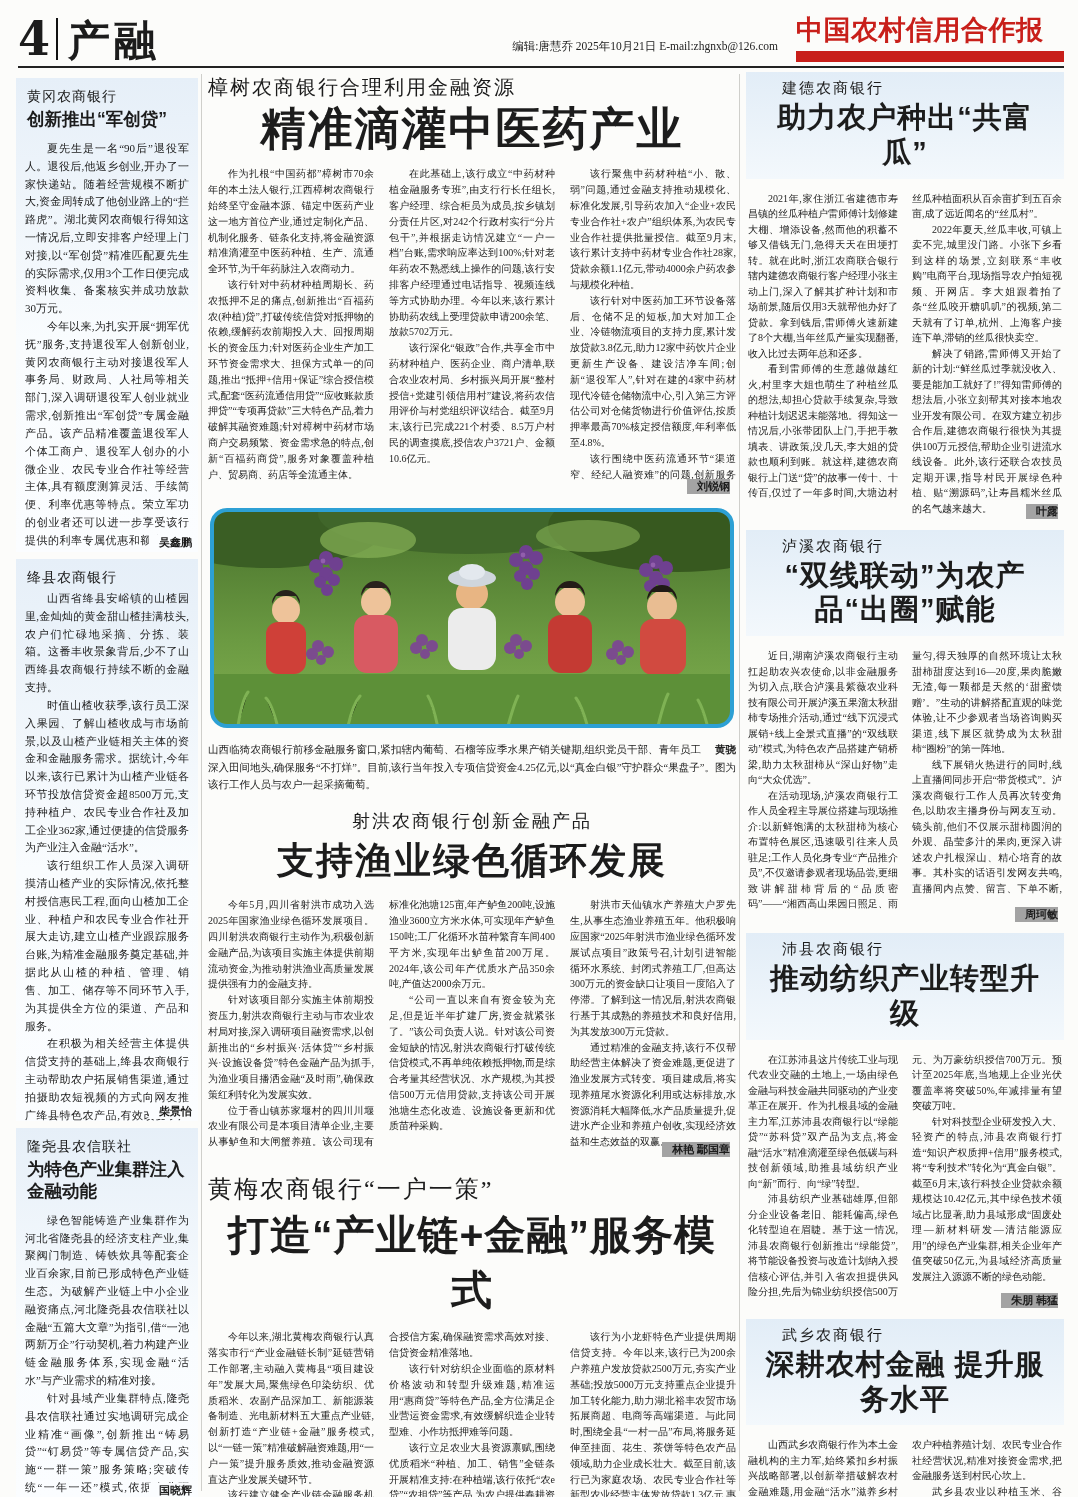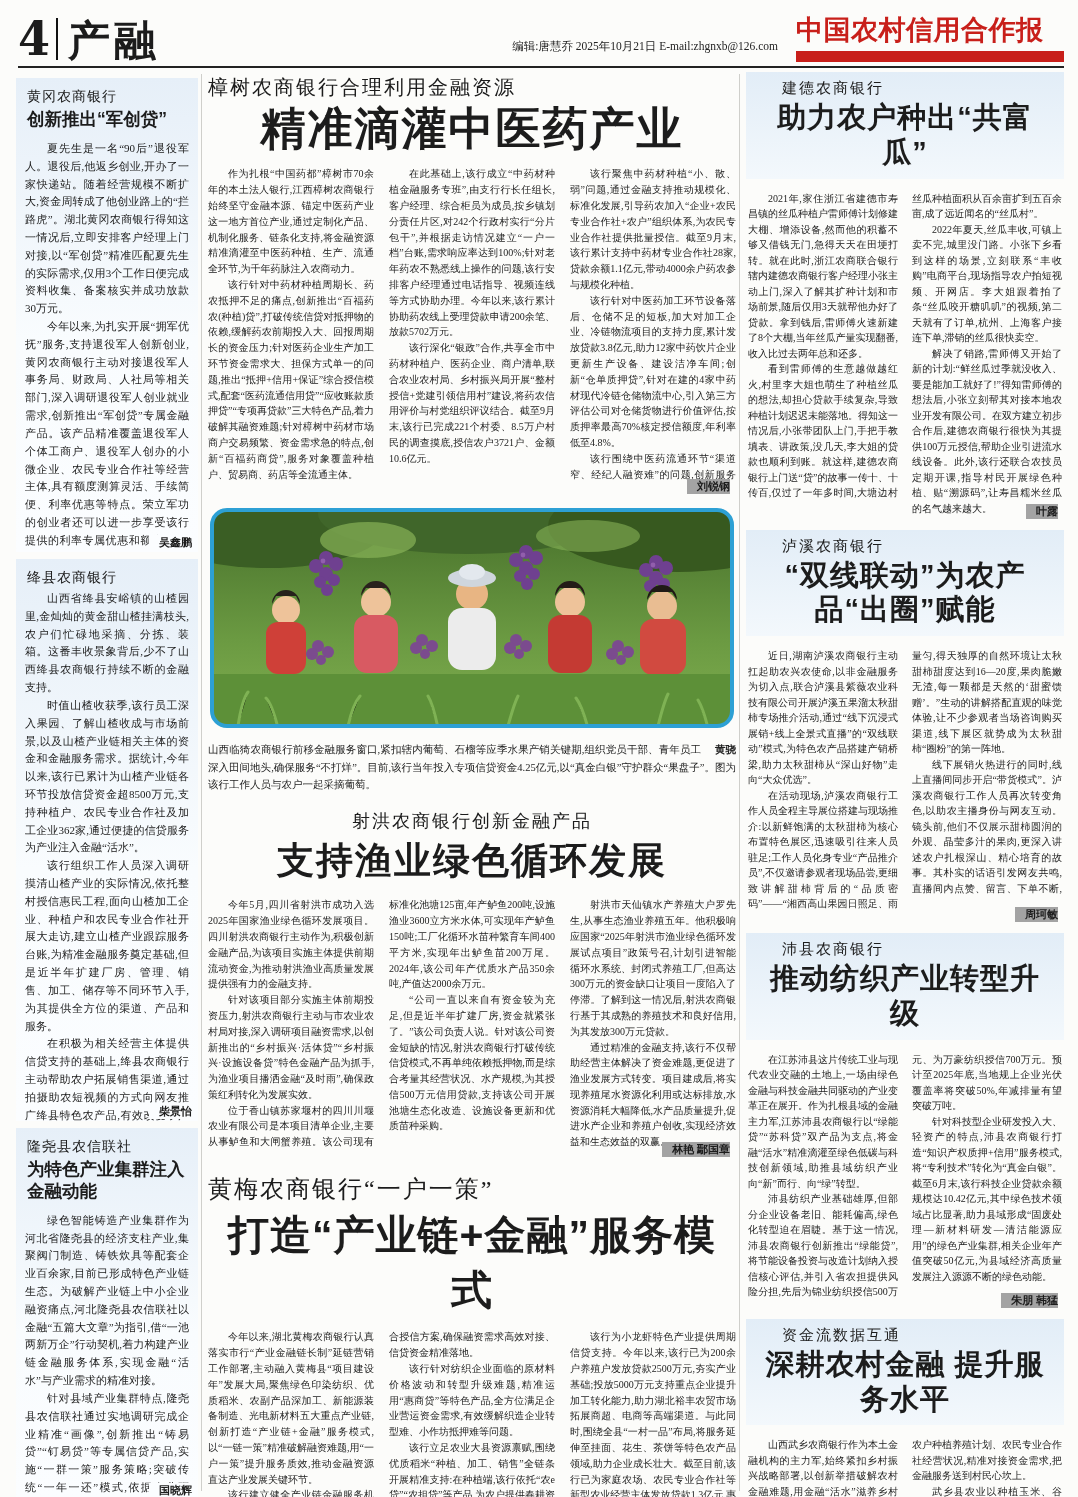--- a/index.html
+++ b/index.html
@@ -92,21 +92,21 @@
       <p>夏先生是一名“90后”退役军人。退役后,他返乡创业,开办了一家快递站。随着经营规模不断扩大,资金周转成了他创业路上的“拦路虎”。湖北黄冈农商银行得知这一情况后,立即安排客户经理上门对接,以“军创贷”精准匹配夏先生的实际需求,仅用3个工作日便完成资料收集、备案核实并成功放款30万元。</p>
       <p>今年以来,为扎实开展“拥军优抚”服务,支持退役军人创新创业,黄冈农商银行主动对接退役军人事务局、财政局、人社局等相关部门,深入调研退役军人创业就业需求,创新推出“军创贷”专属金融产品。该产品精准覆盖退役军人个体工商户、退役军人创办的小微企业、农民专业合作社等经营主体,具有额度测算灵活、手续简便、利率优惠等特点。荣立军功的创业者还可以进一步享受该行提供的利率专属优惠和额度提升,叠加财政贴息后,综合融资成本显著降低。</p>
 
       <div class="author">吴鑫鹏</div>
     </article>
 
     <article class="l-art h-l2">
       <div class="bank">绛县农商银行</div>
       <p>山西省绛县安峪镇的山楂园里,金灿灿的黄金甜山楂挂满枝头,农户们忙碌地采摘、分拣、装箱。这番丰收景象背后,少不了山西绛县农商银行持续不断的金融支持。</p>
       <p>时值山楂收获季,该行员工深入果园、了解山楂收成与市场前景,以及山楂产业链相关主体的资金和金融服务需求。据统计,今年以来,该行已累计为山楂产业链各环节投放信贷资金超8500万元,支持种植户、农民专业合作社及加工企业362家,通过便捷的信贷服务为产业注入金融“活水”。</p>
-      <p>该行组织工作人员深入调研摸清山楂产业的实际情况,依托整村授信惠民工程,面向山楂加工企业、种植户和农民专业合作社开展大走访,建立山楂产业跟踪服务台账,为精准金融服务奠定基础,但是近半年扩建厂房、管理、销售、加工、储存等不同环节入手,为其提供全方位的渠道、产品和服务。</p>
+      <p>该行组织工作人员深入调研摸清山楂产业的实际情况,依托整村授信惠民工程,面向山楂加工企业、种植户和农民专业合作社开展大走访,建立山楂产业跟踪服务台账,为精准金融服务奠定基础,并据此从山楂的种植、管理、销售、加工、储存等不同环节入手,为其提供全方位的渠道、产品和服务。</p>
       <p>在积极为相关经营主体提供信贷支持的基础上,绛县农商银行主动帮助农户拓展销售渠道,通过拍摄助农短视频的方式向网友推广绛县特色农产品,有效改变了产品单一的销售渠道,全面拓宽特色农产品销路。</p>
 
       <div class="author">柴景怡</div>
     </article>
 
     <article class="l-art h-l3">
       <div class="bank">隆尧县农信联社</div>
       <h3 class="l-title">为特色产业集群注入金融动能</h3>
       <p>绿色智能铸造产业集群作为河北省隆尧县的经济支柱产业,集聚阀门制造、铸铁炊具等配套企业百余家,目前已形成特色产业链生态。为破解产业链上中小企业融资痛点,河北隆尧县农信联社以金融“五篇大文章”为指引,借“一池两新万企”行动契机,着力构建产业链金融服务体系,实现金融“活水”与产业需求的精准对接。</p>
       <p>针对县域产业集群特点,隆尧县农信联社通过实地调研完成企业精准“画像”,创新推出“铸易贷”“钉易贷”等专属信贷产品,实施“一群一策”服务策略;突破传统“一年一还”模式,依据企业研发、生产周期匹配3—10年中长期信贷,实现“资金跟着项目走”的动态适配。截至目前,隆尧县农信联社已为兴业路科创园10家企业投放信贷资金0.34亿元,评定信用微企10家,特色产业集群贷款余额达13.64亿元,既完善了产业链信用体系,又以精准滴灌的金融服务擦亮县域特色产业“金色名片”,为产业集群高质量发展注入持续动能。</p>
@@ -119,21 +119,21 @@
 
     <article>
       <div class="c-kicker">樟树农商银行合理利用金融资源</div>
       <h1 class="c-title">精准滴灌中医药产业</h1>
       <div class="cols main-body">
         <p>作为扎根“中国药都”樟树市70余年的本土法人银行,江西樟树农商银行始终坚守金融本源、锚定中医药产业这一地方首位产业,通过定制化产品、机制化服务、链条化支持,将金融资源精准滴灌至中医药种植、生产、流通全环节,为千年药脉注入农商动力。</p>
         <p>该行针对中药材种植周期长、药农抵押不足的痛点,创新推出“百福药农(种植)贷”,打破传统信贷对抵押物的依赖,缓解药农前期投入大、回报周期长的资金压力;针对医药企业生产加工环节资金需求大、担保方式单一的问题,推出“抵押+信用+保证”综合授信模式,配套“医药流通信用贷”“应收账款质押贷”“专项再贷款”三大特色产品,着力破解其融资难题;针对樟树中药材市场商户交易频繁、资金需求急的特点,创新“百福药商贷”,服务对象覆盖种植户、贸易商、药店等全流通主体。</p>
         <p>在此基础上,该行成立“中药材种植金融服务专班”,由支行行长任组长,客户经理、综合柜员为成员,按乡镇划分责任片区,对242个行政村实行“分片包干”,并根据走访情况建立“一户一档”台账,需求响应率达到100%;针对老年药农不熟悉线上操作的问题,该行安排客户经理通过电话指导、视频连线等方式协助办理。今年以来,该行累计协助药农线上受理贷款申请200余笔、放款5702万元。</p>
         <p>该行深化“银政”合作,共享全市中药材种植户、医药企业、商户清单,联合农业农村局、乡村振兴局开展“整村授信+党建引领信用村”建设,将药农信用评价与村党组织评议结合。截至9月末,该行已完成221个村委、8.5万户村民的调查摸底,授信农户3721户、金额10.6亿元。</p>
         <p>该行聚焦中药材种植“小、散、弱”问题,通过金融支持推动规模化、标准化发展,引导药农加入“企业+农民专业合作社+农户”组织体系,为农民专业合作社提供批量授信。截至9月末,该行累计支持中药材专业合作社28家,贷款余额1.1亿元,带动4000余户药农参与规模化种植。</p>
-        <p>该行针对中医药加工环节设备落后、仓储不足的短板,加大对加工企业、冷链物流项目的支持力度,累计发放贷款3.8亿元,助力12家中药饮片企业更新生产设备、建设洁净车间;创新“仓单质押贷”,针对在建的4家中药材现代冷链仓储物流中心,引入第三方评估公司对仓储货物进行价值评估,按质押率最高70%核定授信额度,年利率低至4.8%。</p>
+        <p>该行针对中医药加工环节设备落后、仓储不足的短板,加大对加工企业、冷链物流项目的支持力度,累计发放贷款3.8亿元,助力12家中药饮片企业更新生产设备、建设洁净车间;创新“退役军人”,针对在建的4家中药材现代冷链仓储物流中心,引入第三方评估公司对仓储货物进行价值评估,按质押率最高70%核定授信额度,年利率低至4.8%。</p>
         <p>该行围绕中医药流通环节“渠道窄、经纪人融资难”的问题,创新服务模式,打通产销链路。针对樟树市3万余名医药销售从业人员需垫付中标费用、前期资金压力大的实际情况,该行推出“百福精英贷”。截至9月末,该行累计发放贷款2.51亿元,支持570名经纪人拓展业务。</p>
         <div class="author">刘锐钢</div>
       </div>
     </article>
 
     <figure>
       <svg width="528" height="224" viewBox="0 0 528 224">
         <defs>
           <clipPath id="ph">
               <rect x="4" y="4" width="520" height="216" rx="15"></rect>
@@ -313,21 +313,21 @@
       <div class="r-body h-r3">
         <p>在江苏沛县这片传统工业与现代农业交融的土地上,一场由绿色金融与科技金融共同驱动的产业变革正在展开。作为扎根县域的金融主力军,江苏沛县农商银行以“绿能贷”“苏科贷”双产品为支点,将金融“活水”精准滴灌至绿色低碳与科技创新领域,助推县域纺织产业向“新”而行、向“绿”转型。</p>
         <p>沛县纺织产业基础雄厚,但部分企业设备老旧、能耗偏高,绿色化转型迫在眉睫。基于这一情况,沛县农商银行创新推出“绿能贷”,将节能设备投资与改造计划纳入授信核心评估,并引入省农担提供风险分担,先后为锦业纺织授信500万元、为万豪纺织授信700万元。预计至2025年底,当地规上企业光伏覆盖率将突破50%,年减排量有望突破万吨。</p>
         <p>针对科技型企业研发投入大、轻资产的特点,沛县农商银行打造“知识产权质押+信用”服务模式,将“专利技术”转化为“真金白银”。截至6月末,该行科技企业贷款余额规模达10.42亿元,其中绿色技术领域占比显著,助力县域形成“固废处理—新材料研发—清洁能源应用”的绿色产业集群,相关企业年产值突破50亿元,为县域经济高质量发展注入源源不断的绿色动能。</p>
         <div class="author">朱朋 韩猛</div>
       </div>
     </article>
 
     <article class="r-art">
       <div class="r-head">
-        <div class="r-bank">资金流数据互通</div>
+        <div class="r-bank">武乡农商银行</div>
         <h2 class="r-title">深耕农村金融 提升服务水平</h2>
       </div>
       <div class="r-body h-r4">
         <p>山西武乡农商银行作为本土金融机构的主力军,始终紧扣乡村振兴战略部署,以创新举措破解农村金融难题,用金融“活水”滋养乡村发展,在深耕农村金融的道路上迈出坚实步伐。</p>
         <p>武乡县村落分布较广,部分偏远乡村金融服务存在短板。武乡农商银行针对性优化服务网络,在乡镇核心区域设立综合服务网点,配齐专业人员与设备,满足村民多样化金融需求;在偏远乡村设立乡村金融服务站,投放自助存取款机、转账终端等智能机具,让村民在“家门口”就能办理存取款、水电费缴纳、社保医保代缴等业务;组建金融服务小分队定期驻村走访,了解农户种植养殖计划、农民专业合作社经营状况,精准对接资金需求,把金融服务送到村民心坎上。</p>
         <p>武乡县农业以种植玉米、谷子、蔬菜及养殖牛羊为主,农户和新型农业经营主体常因抵押物不足面临融资困境。武乡农商银行立足当地实际,创新风险评估与担保方式:对于家庭农场、农民专业合作社等新型农业经营主体,推出“信用+产业”授信模式,不仅参考财务数据,还结合经营年限、产业规模、市场口碑、带动农户数量等非财务指标,为诚信经营主体提供无抵押、低利率的信用贷款。</p>
         <p>为适应农村数字化发展趋势,武乡农商银行积极运用大数据、人工智能等技术,提升金融服务智能化水平。该行整合农户征信、生产经营、社保医保等数据资源,构建符合武乡农村特点的信用评价模型,实现农户信用信息一键查询、贷款申请线上提交和审核放款快速响应,大幅缩短贷款办理时间。围绕武乡农业产业链,武乡农商银行先后开发“惠农贷”“居民贷”“助业贷”等特色产品,实现订单、物流、资金流数据互通,并为农户提供从种植到销售的全流程信贷支持。</p>
 
       </div>
     </article>

